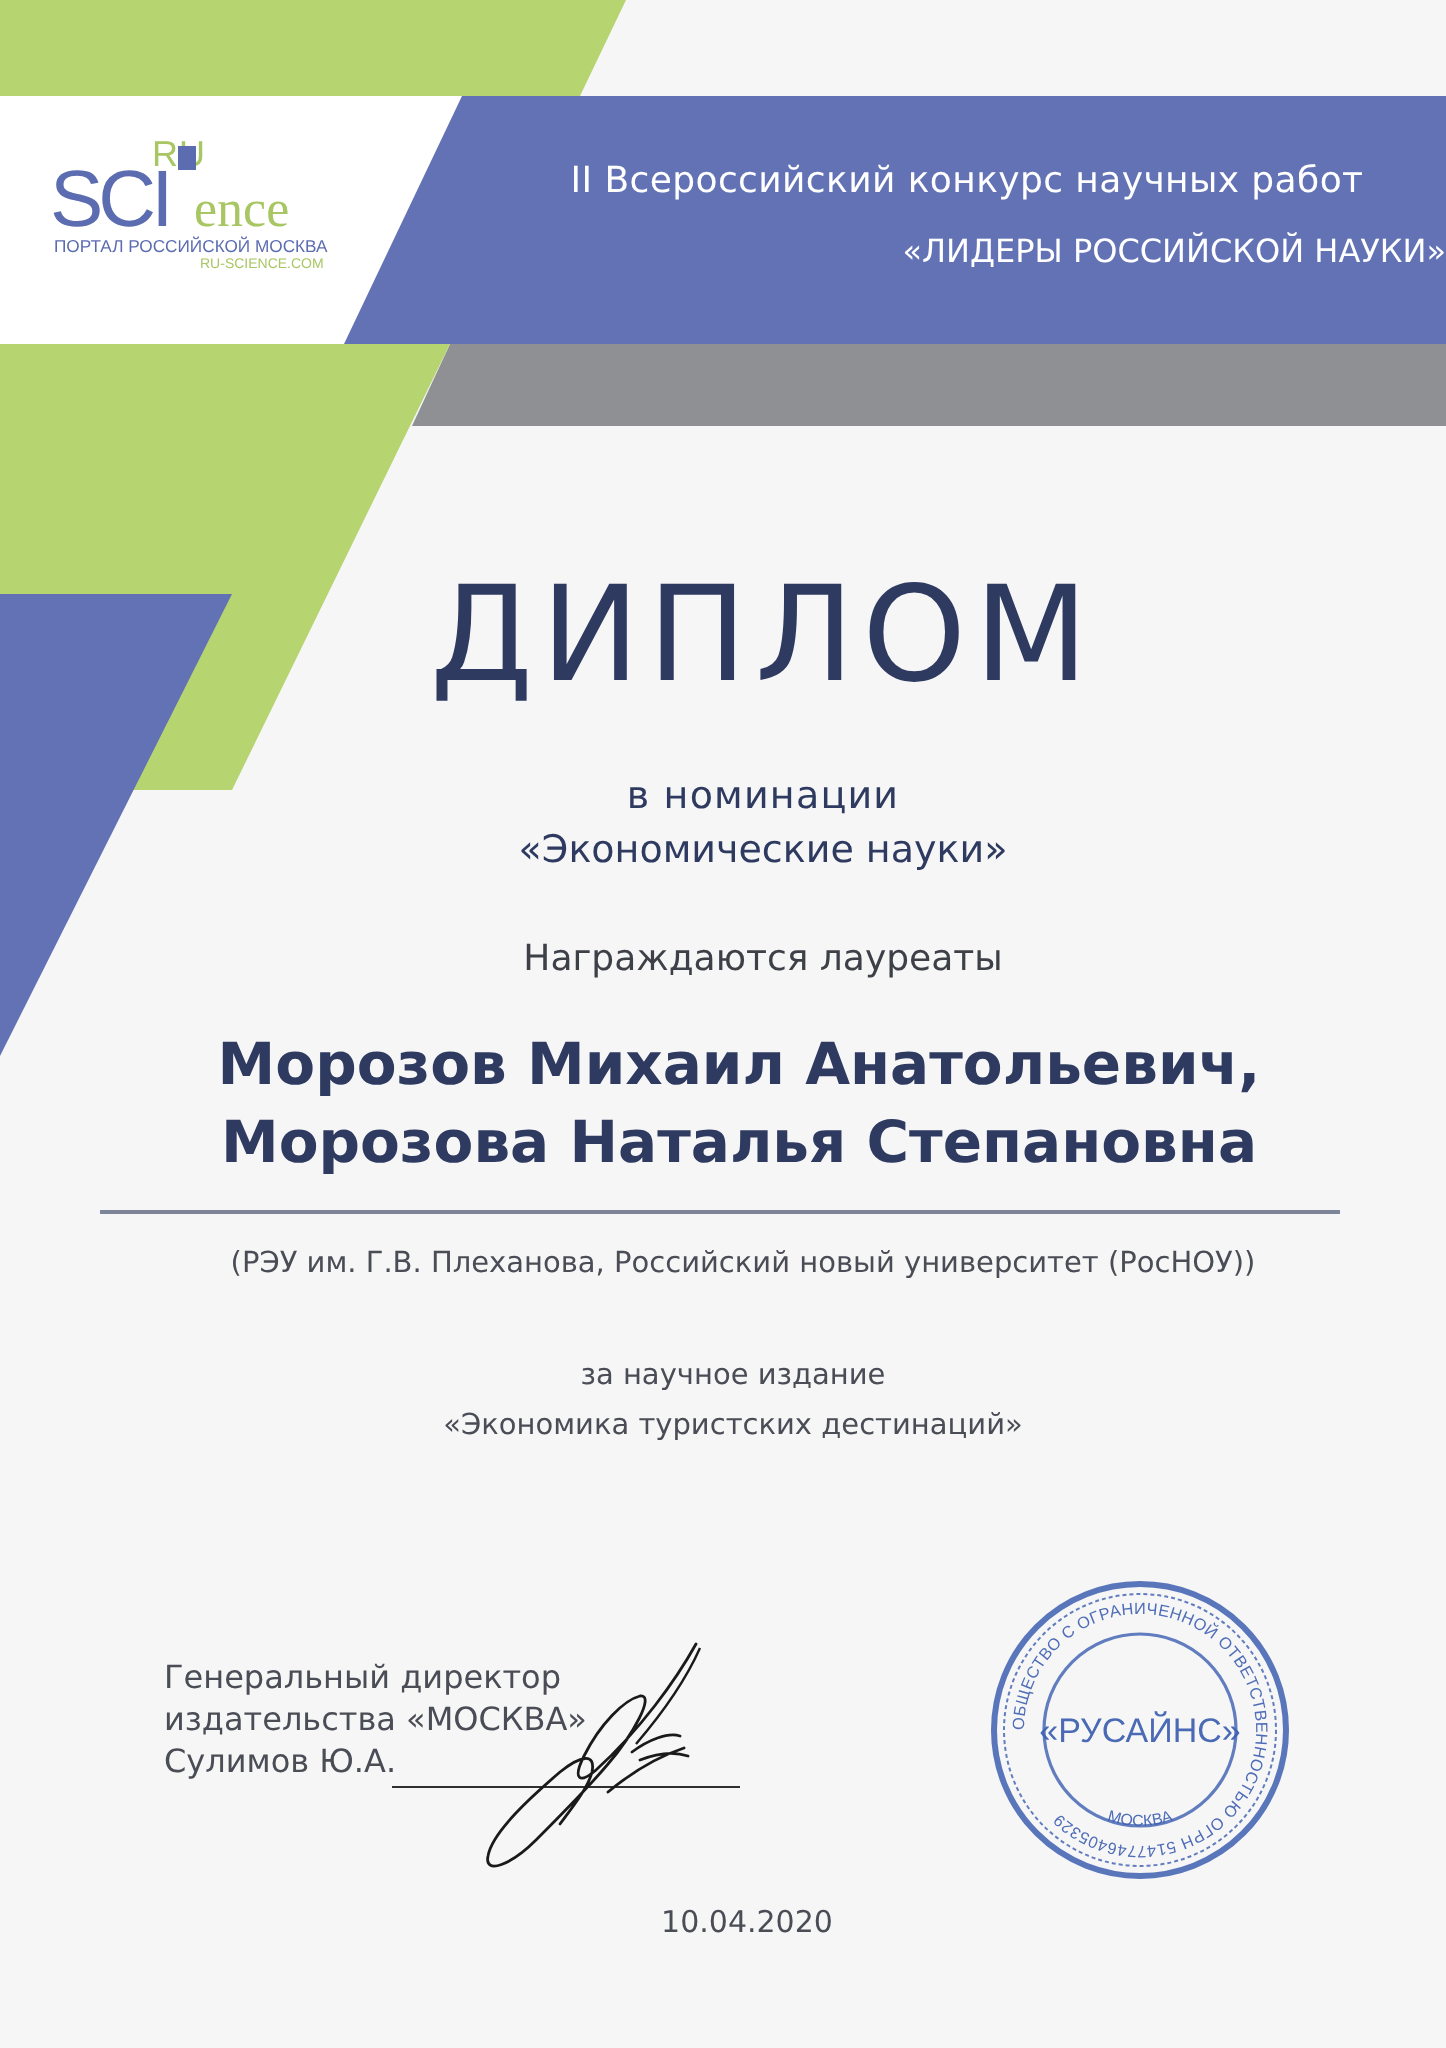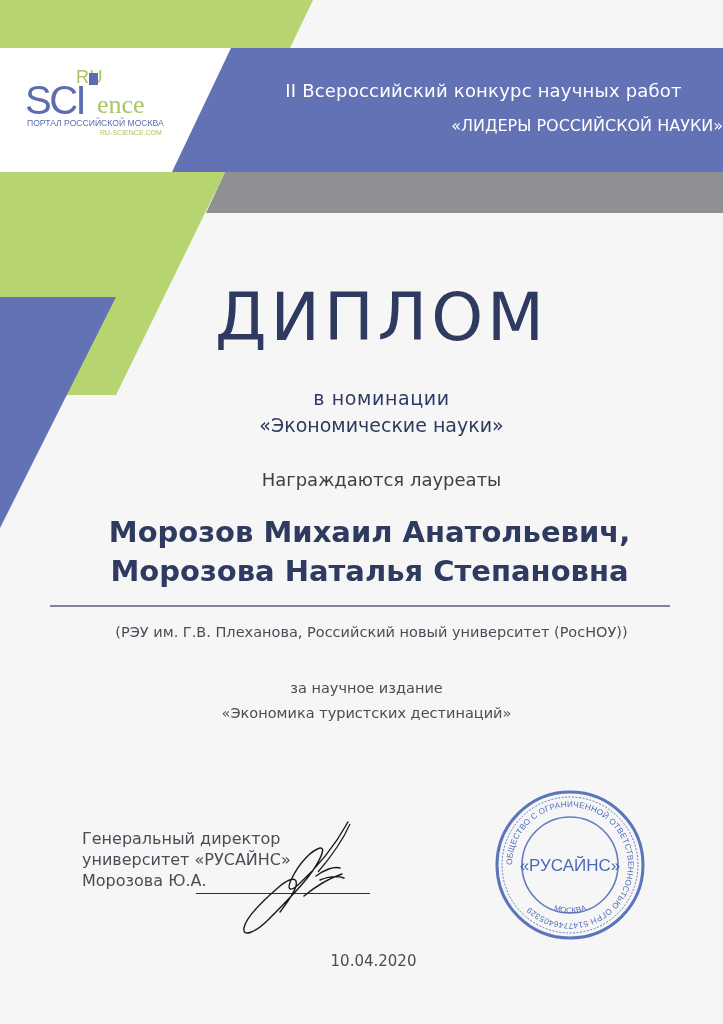--- a/index.html
+++ b/index.html
@@ -73,22 +73,22 @@
 <div class="layer center awarded">Награждаются лауреаты</div>
 <div class="layer center name1">Морозов Михаил Анатольевич,</div>
 <div class="layer center name2">Морозова Наталья Степановна</div>
 <div class="layer sep"></div>
 <div class="layer center affil">(РЭУ им. Г.В. Плеханова, Российский новый университет (РосНОУ))</div>
 <div class="layer center for1">за научное издание</div>
 <div class="layer center for2">«Экономика туристских дестинаций»</div>
 
 <div class="layer sig-text">
   <div>Генеральный директор</div>
-  <div>университет «РУСАЙНС»</div>
-  <div>Морозова Ю.А.</div>
+  <div>издательства «МОСКВА»</div>
+  <div>Сулимов Ю.А.</div>
 </div>
 <div class="layer sig-line"></div>
 <svg class="layer signature" viewBox="0 0 150 120" width="150" height="120">
   <path d="M128,2 C118,20 100,45 78,65 C70,72 66,70 72,58 C80,42 92,30 100,28 C108,27 96,48 84,62 C74,74 62,86 48,100 C36,112 22,118 24,108 C26,96 46,78 60,66 C70,58 78,56 76,66 C74,74 66,84 60,92 M96,56 C104,50 114,46 120,48 M100,60 C110,56 118,56 124,58 M84,76 C96,66 110,58 122,54" fill="none" stroke="#1a1a1a" stroke-width="1.4" stroke-linecap="round"></path>
   <path d="M130,4 C122,22 110,38 98,52" fill="none" stroke="#1a1a1a" stroke-width="1.2"></path>
 </svg>
 
 <svg class="layer stamp" viewBox="0 0 160 160" width="160" height="160">
   <defs>
     <path id="ringPath" d="M80,80 m-58,0 a58,58 0 1,1 116,0 a58,58 0 1,1 -116,0"></path>

